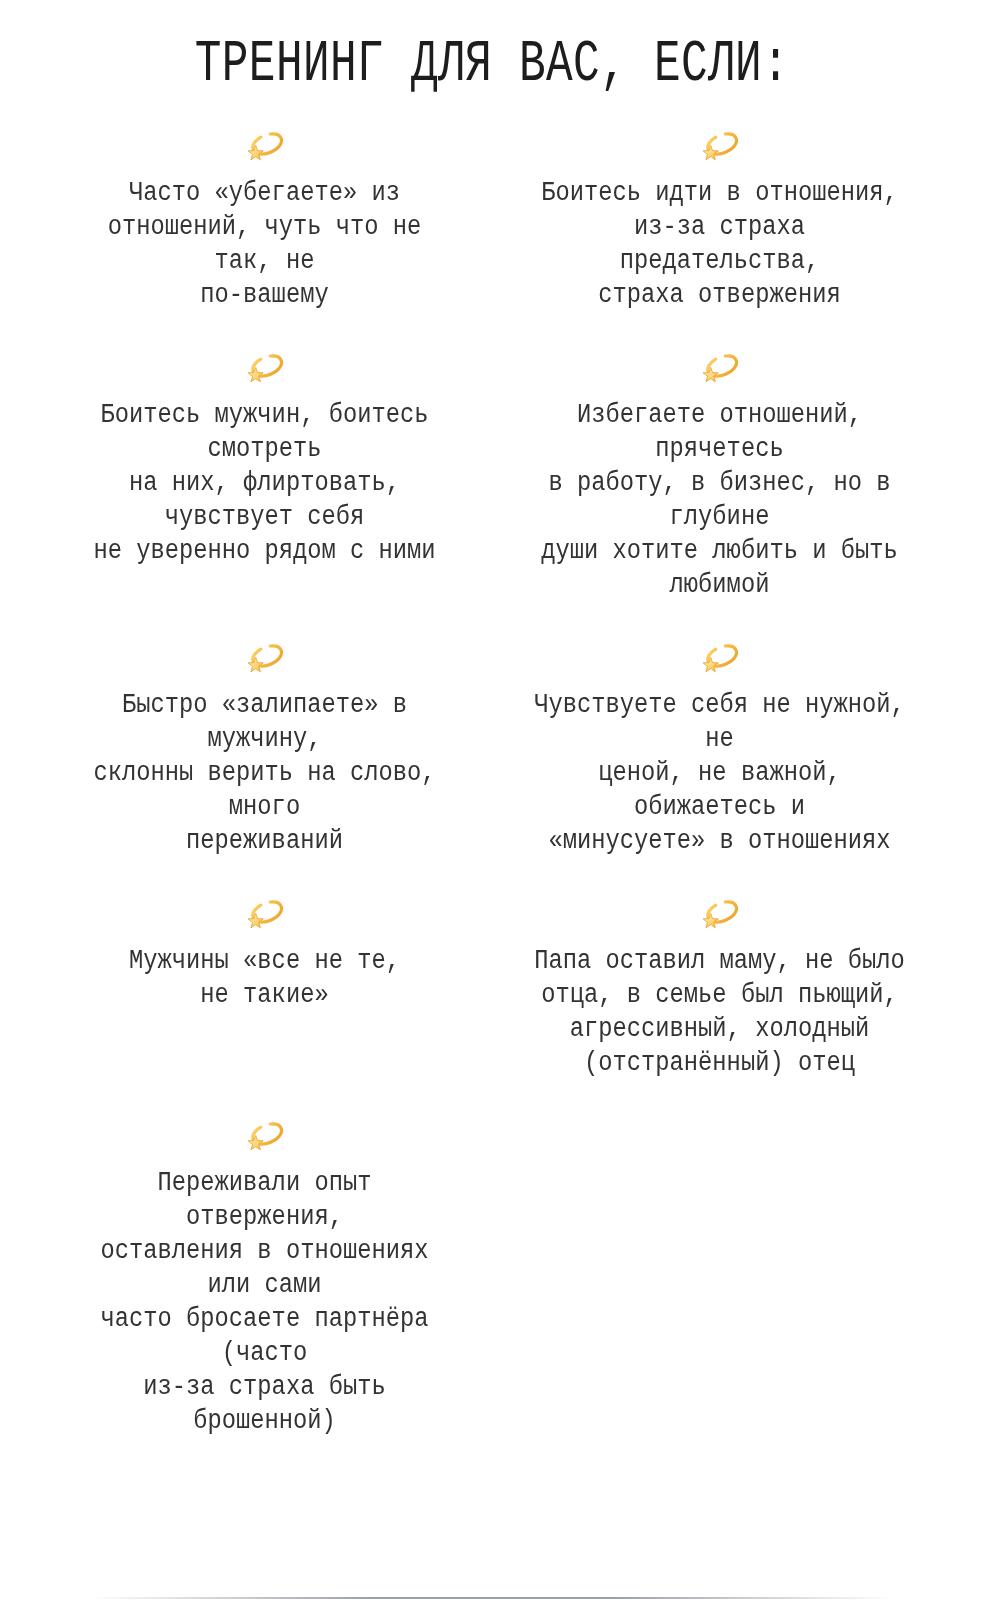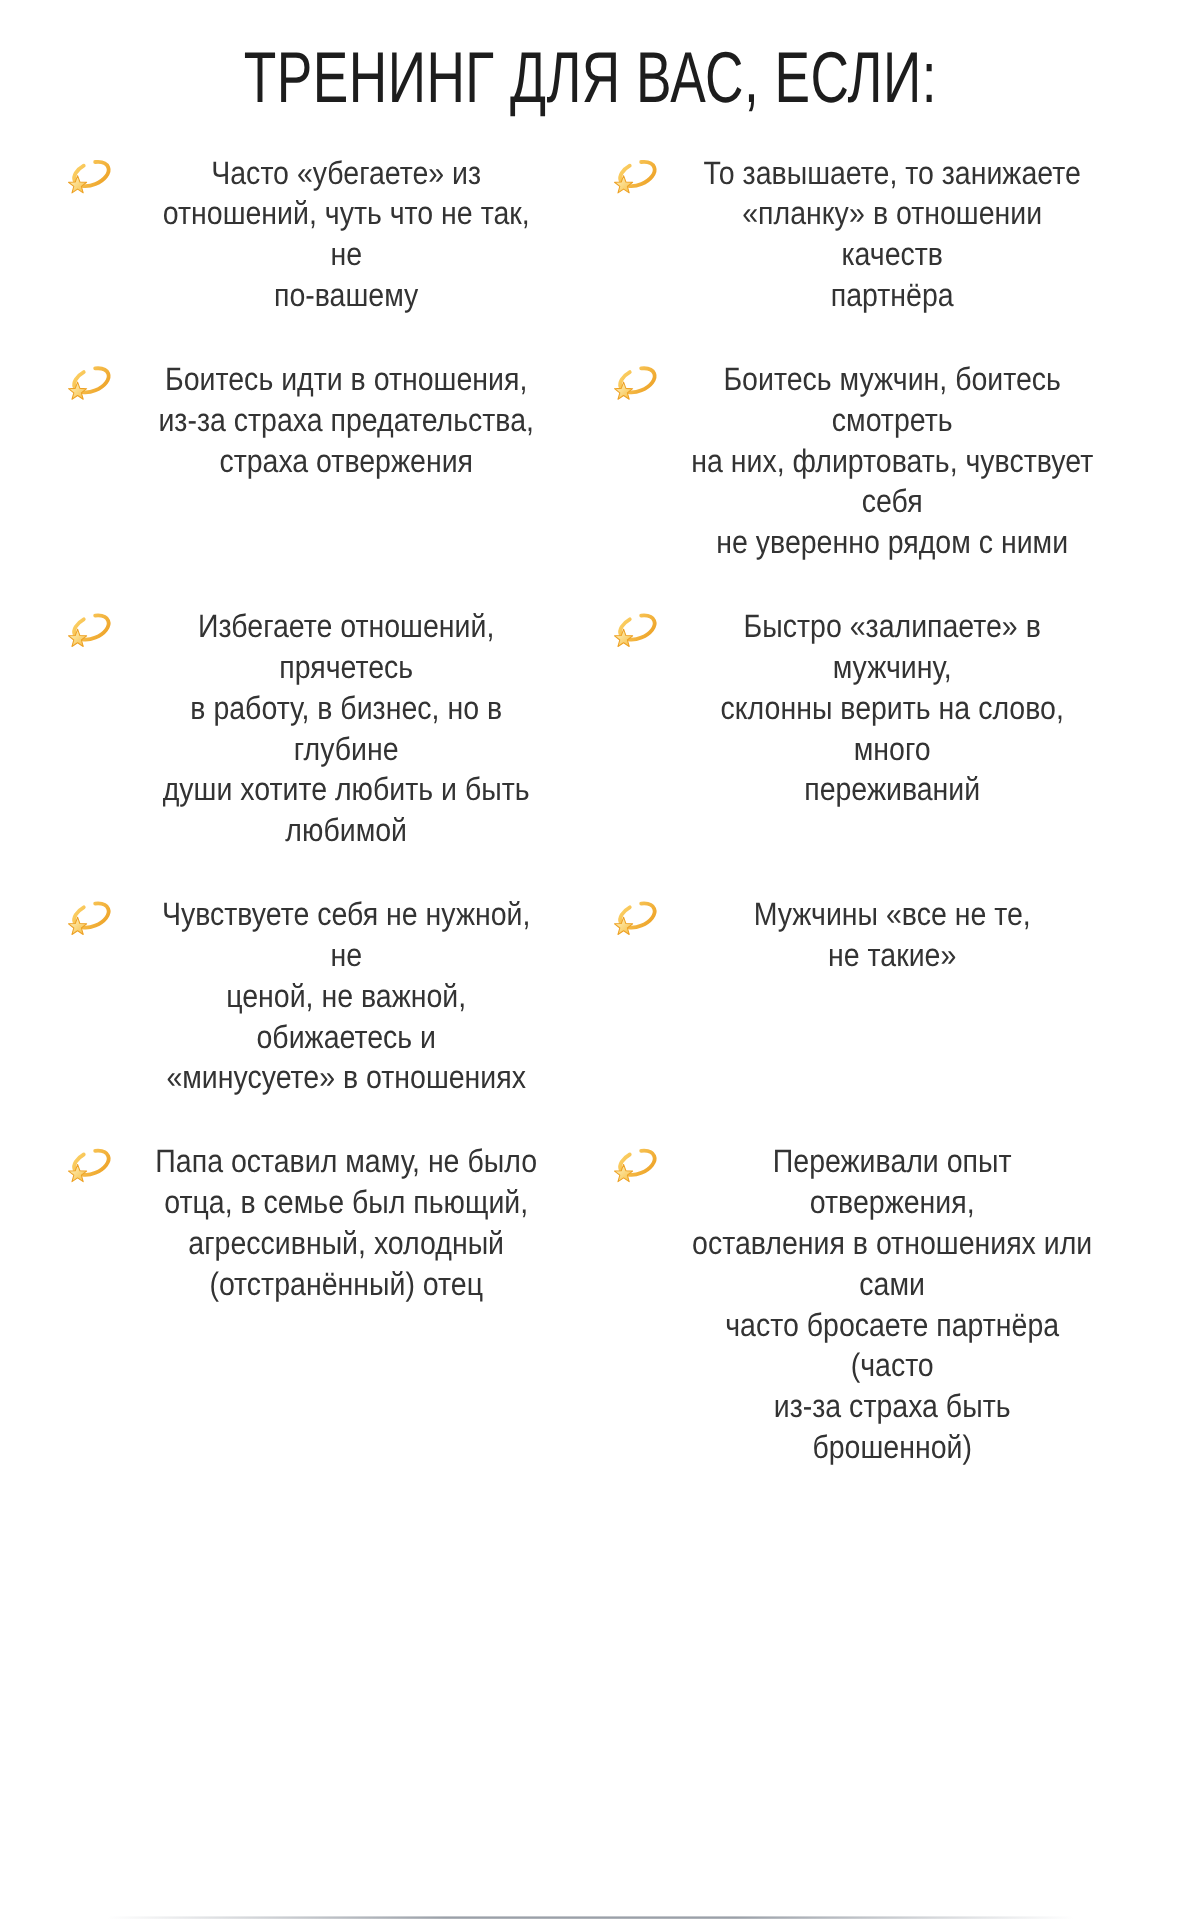--- a/index.html
+++ b/index.html
@@ -14,21 +14,21 @@
   }
   *{margin:0;padding:0;box-sizing:border-box;}
   html,body{background:var(--background);}
   .page{
     position:relative;
     width:984px;
     height:1605px;
     margin:0 auto;
     background:var(--background);
     overflow:hidden;
-    font-family:Liberation Sans, sans-serif;
+    font-family:Liberation Mono, monospace;
     color:var(--text);
   }
   .title{
     padding-top:30px;
     margin-bottom:28px;
     font-size:60px;
     font-weight:400;
     text-align:center;
     color:var(--title);
     transform:scaleX(0.74);
@@ -40,21 +40,22 @@
     width:884px;
     margin:0 auto;
     display:grid;
     grid-template-columns:1fr 1fr;
     column-gap:26px;
     row-gap:36px;
     align-items:start;
   }
   .item{
     display:flex;
-    flex-direction:row;
+    flex-direction:column;
+    align-items:center;
     text-align:center;
   }
   .icon{
     width:48px;
     height:46px;
     margin-bottom:4px;
     flex:0 0 auto;
   }
   .item-text{
     font-size:27px;
@@ -109,28 +110,20 @@
   <div class="item">
     <svg class="icon" viewBox="0 0 64 64" aria-hidden="true">
       <use href="#dizzy-symbol"></use>
     </svg>
     <p class="item-text">Часто «убегаете» из
 отношений, чуть что не так, не
 по-вашему</p>
   </div>
 
 
-  <div class="item">
-    <svg class="icon" viewBox="0 0 64 64" aria-hidden="true">
-      <use href="#dizzy-symbol"></use>
-    </svg>
-    <p class="item-text">То завышаете, то занижаете
-«планку» в отношении качеств
-партнёра</p>
-  </div>
 
   <div class="item">
     <svg class="icon" viewBox="0 0 64 64" aria-hidden="true">
       <use href="#dizzy-symbol"></use>
     </svg>
     <p class="item-text">Боитесь идти в отношения,
 из-за страха предательства,
 страха отвержения</p>
   </div>
 

